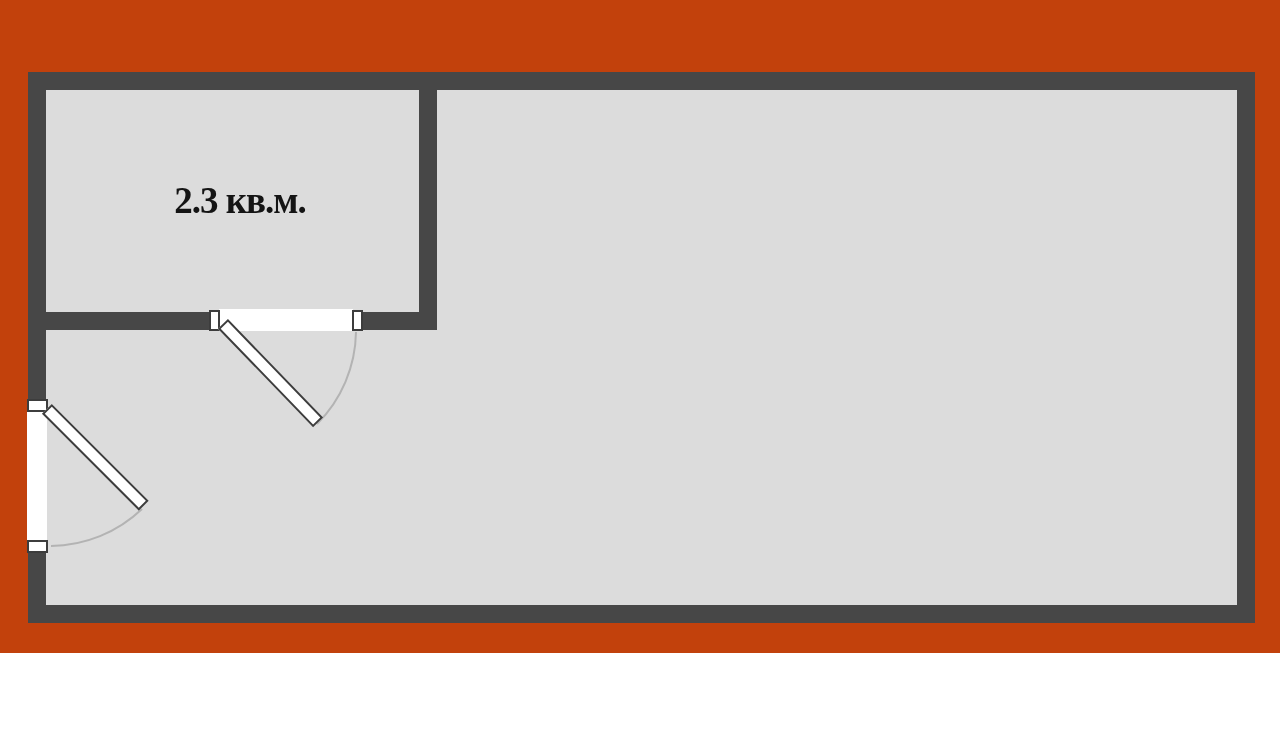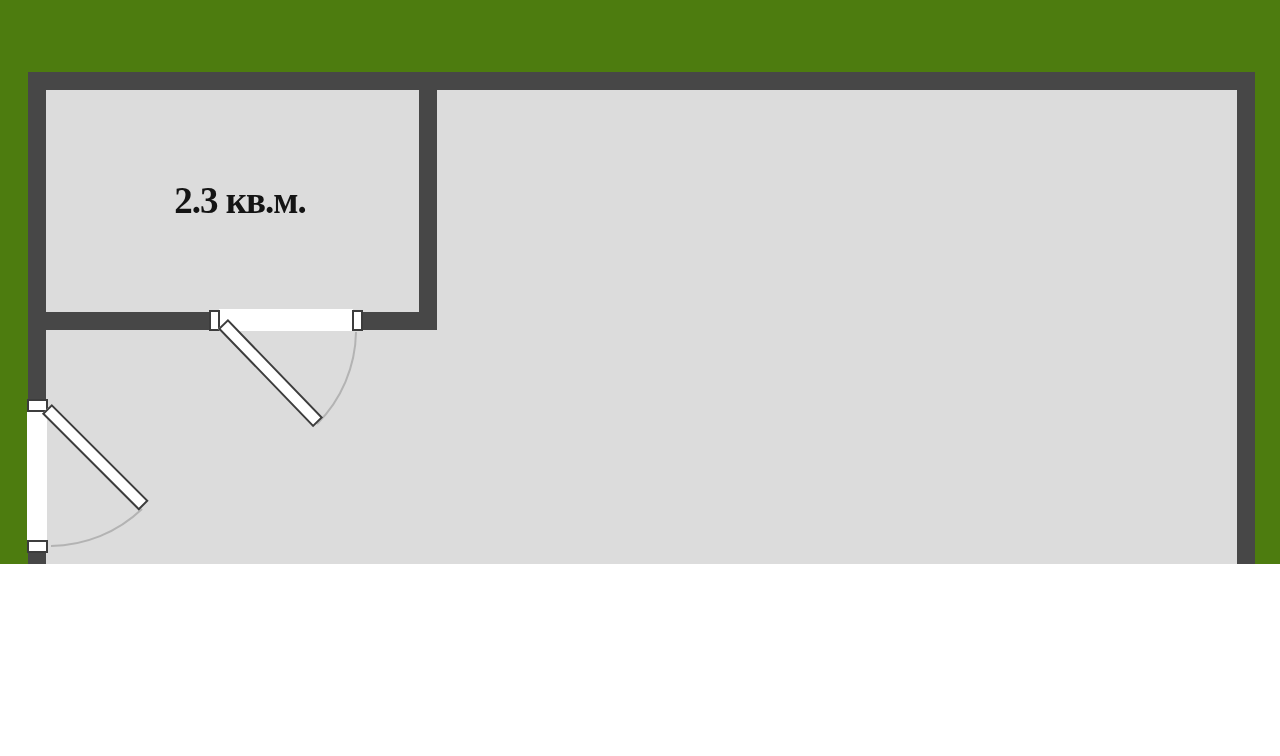--- a/index.html
+++ b/index.html
@@ -3,22 +3,22 @@
 <meta charset="utf-8">
 <style>
   html, body { margin: 0; padding: 0; }
   body {
     font-family: "Liberation Serif", "DejaVu Serif", serif;
     background: #ffffff;
   }
   .page {
     position: relative;
     width: 1280px;
-    height: 564px;
-    background: #4d7c0f;
+    height: 653px;
+    background: #c2410c;
     overflow: hidden;
   }
   .plan-outline {
     position: absolute;
     left: 28px; top: 72px;
     width: 1227px; height: 551px;
     box-sizing: border-box;
     border: 18px solid #474747;
     background: #dcdcdc;
   }

